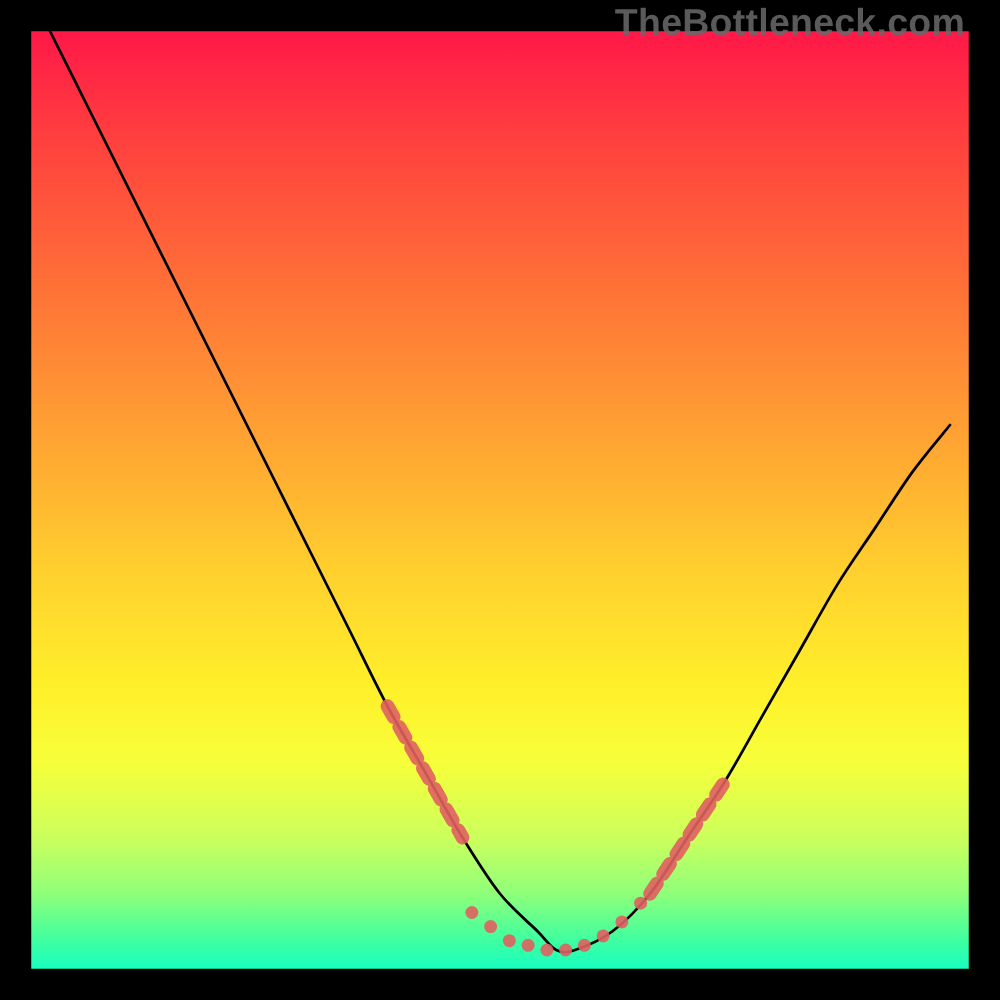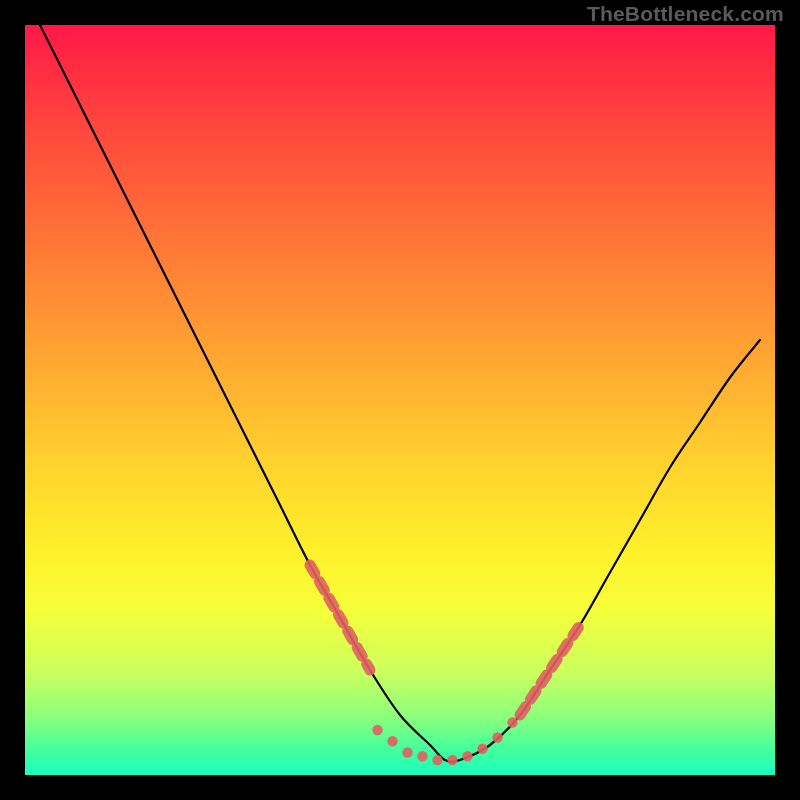--- a/index.html
+++ b/index.html
@@ -25,23 +25,23 @@
       #fff02a 70%,
       #f6ff3a 78%,
       #ccff5c 86%,
       #8fff7a 92%,
       #3effa0 97%,
       #18ffc0 100%);
   }
   .watermark {
     position: absolute;
     top: 2px;
-    right: 16px;
+    right: 28px;
     font-family: Arial, Helvetica, sans-serif;
-    font-size: 21px;
+    font-size: 30px;
     font-weight: bold;
     color: #6a6a6a;
     letter-spacing: 0.2px;
     opacity: 0.85;
   }
   svg.curve {
     position: absolute;
     left: 0;
     top: 0;
     width: 750px;

